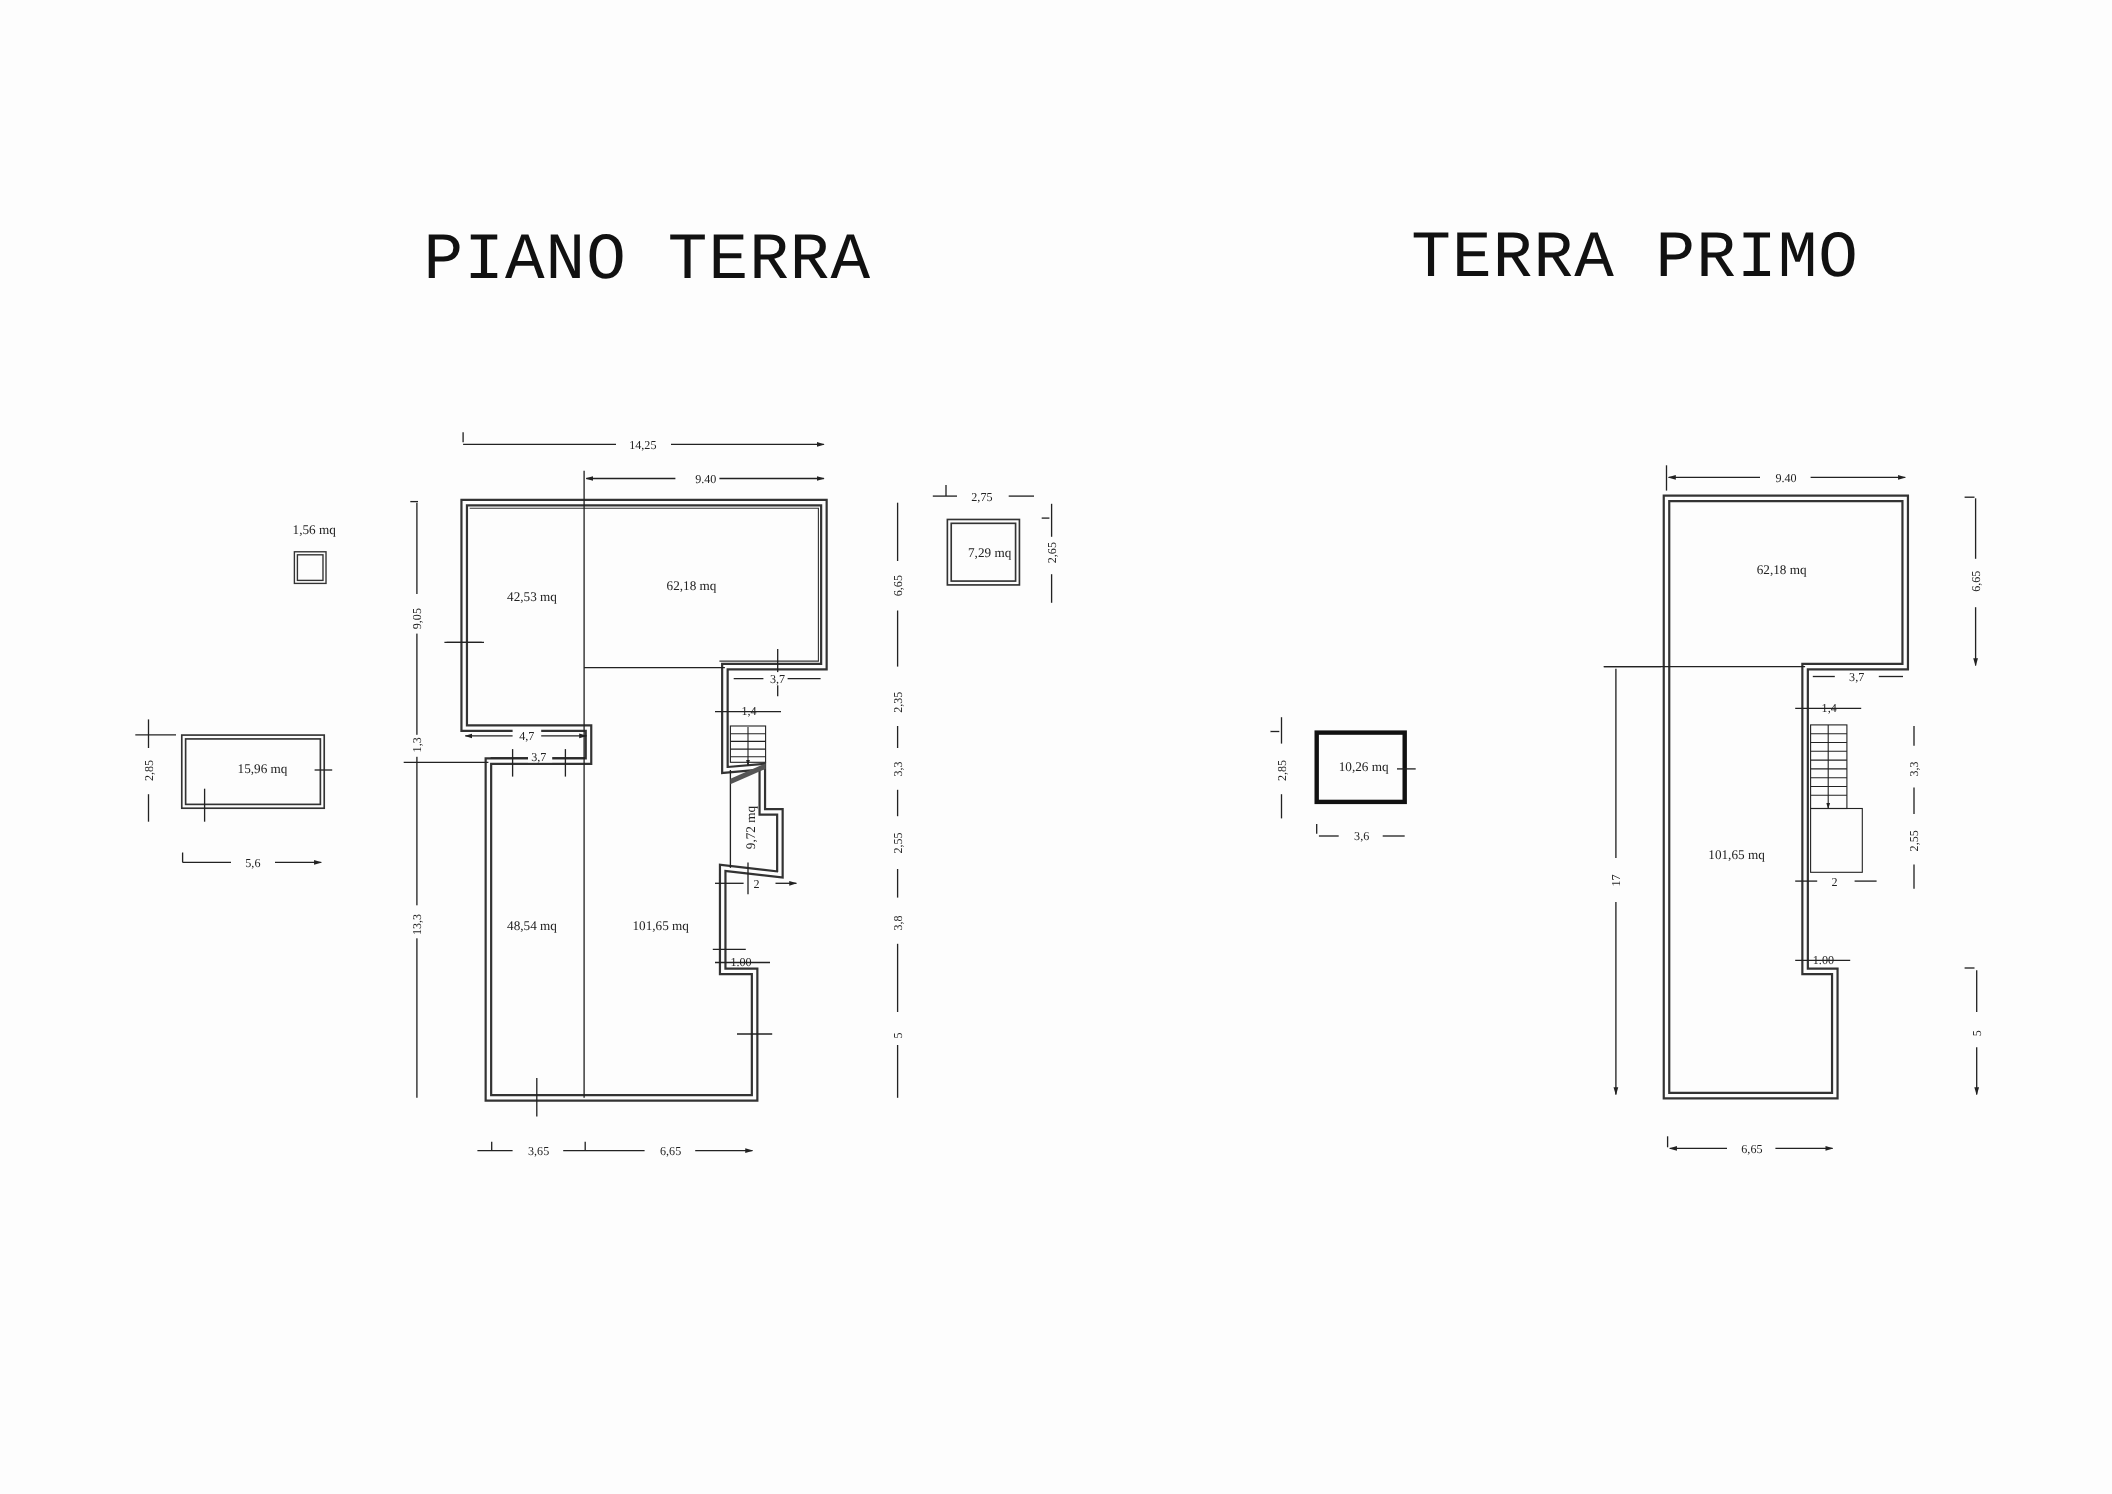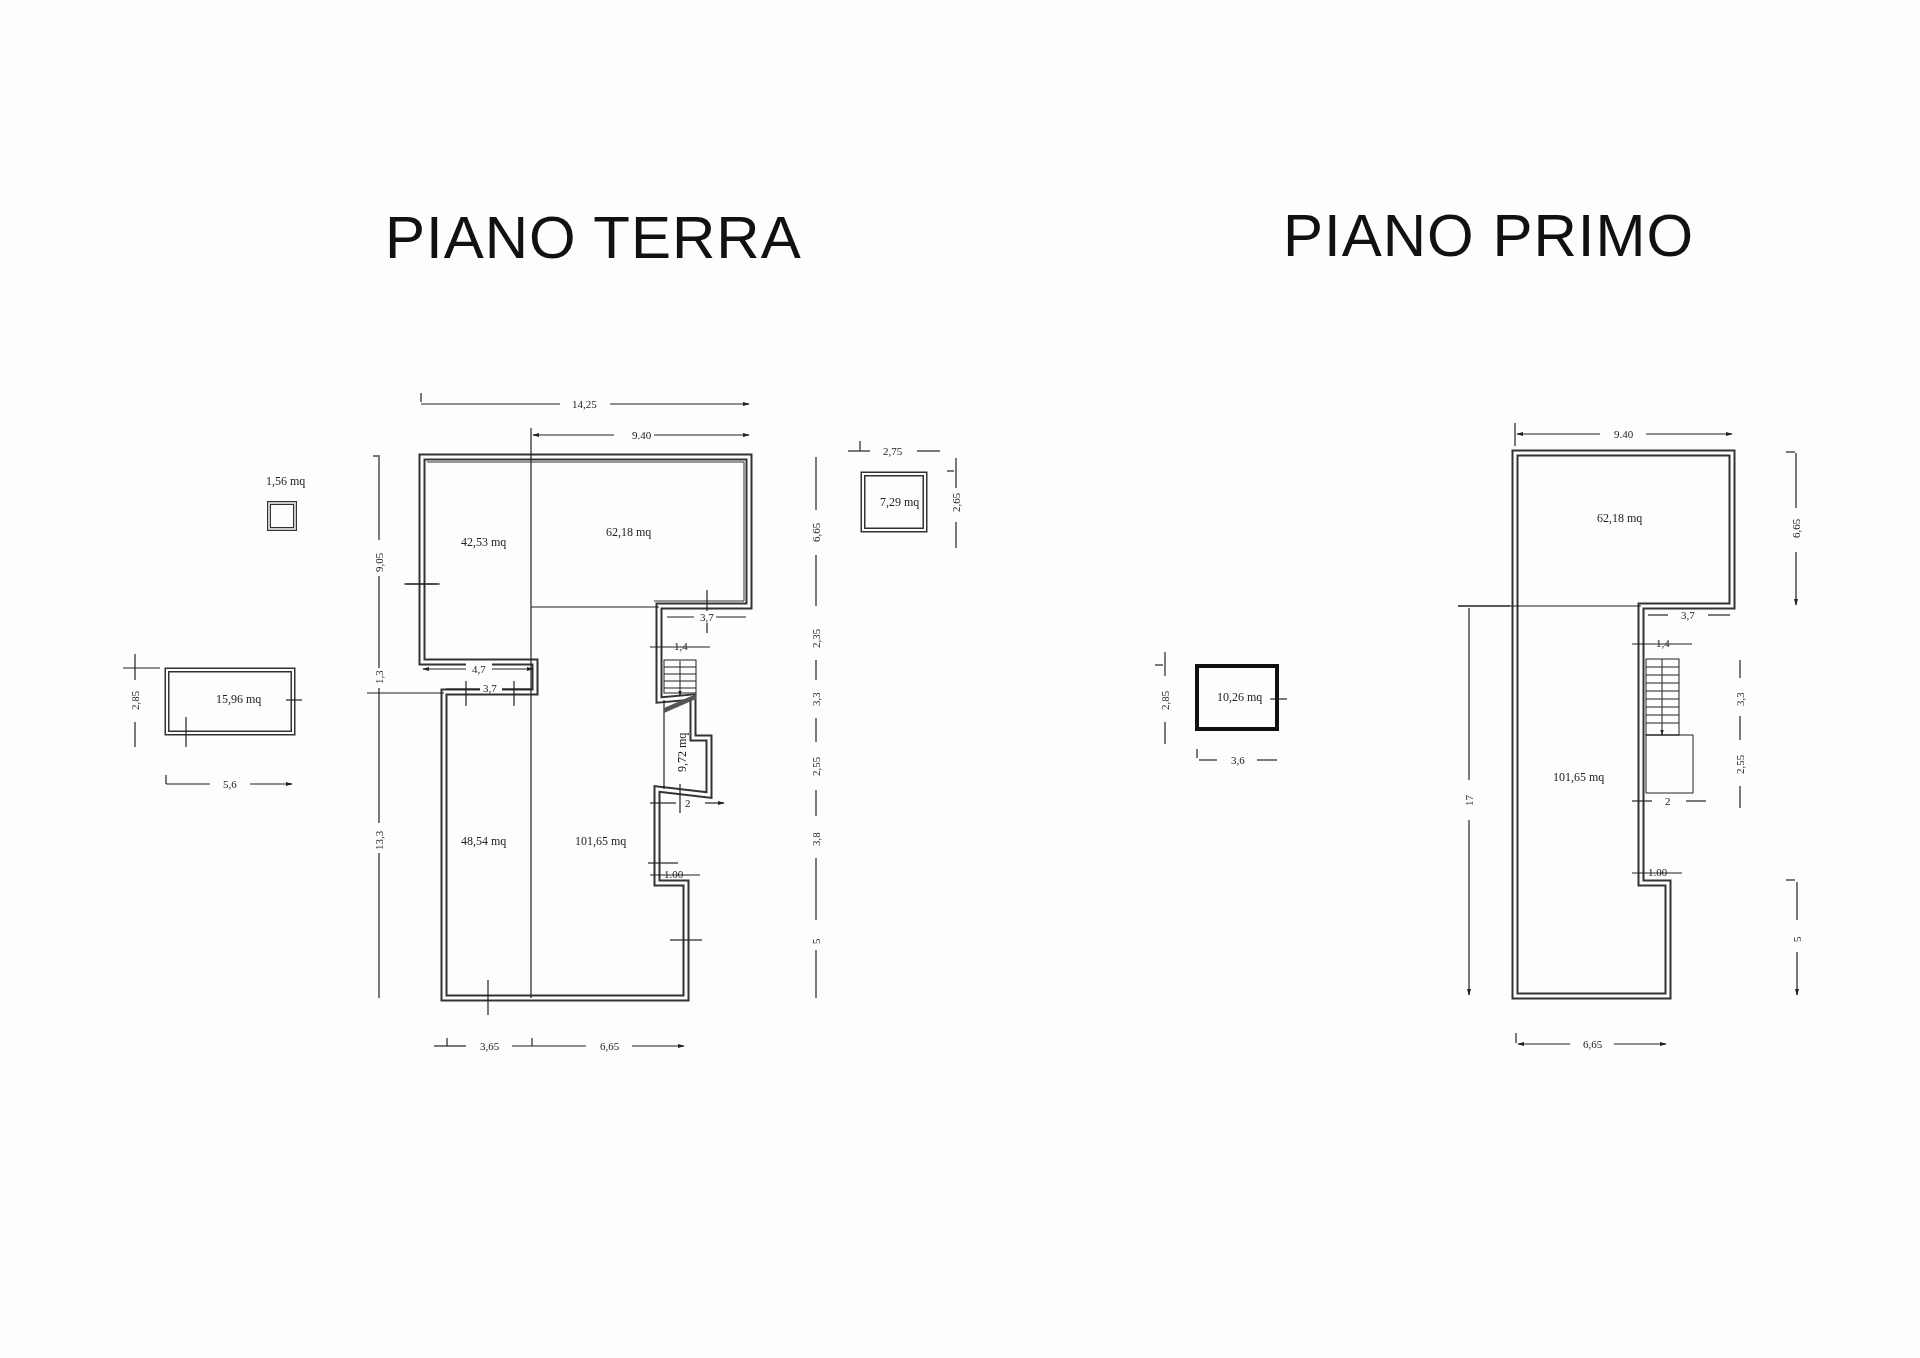--- a/index.html
+++ b/index.html
@@ -1,36 +1,36 @@
 <!DOCTYPE html>
 <html><head>
 <meta charset="utf-8">
 <style>
   html, body { margin: 0; padding: 0; background: #fdfdfd; }
   body { width: 1920px; height: 1358px; position: relative; overflow: hidden;
          font-family: "Liberation Serif", "DejaVu Serif", serif; color: #111; }
-  .title { position: absolute; font-family: Liberation Sans, sans-serif;
+  .title { position: absolute; font-family: Liberation Mono, monospace;
            font-size: 60px; line-height: 1; letter-spacing: 1px; color: #111; }
   #t-terra { left: 385px; top: 208px; }
   #t-primo { left: 1283px; top: 206px; }
   svg#plan { position: absolute; left: 0; top: 0; }
   .lbl { font-family: "Liberation Serif", "DejaVu Serif", serif; font-size: 11px; fill: #222; }
   .area { font-family: "Liberation Serif", "DejaVu Serif", serif; font-size: 12px; fill: #222; }
   .dim { stroke: #222; stroke-width: 1.2; fill: none; }
   .wall-o { stroke: #333; stroke-width: 7; fill: none; stroke-linejoin: miter; }
   .wall-m { stroke: #fdfdfd; stroke-width: 3; fill: none; stroke-linejoin: miter; }
   .wall-i { stroke: #333; stroke-width: 1; fill: none; stroke-linejoin: miter; }
   .thin { stroke: #222; stroke-width: 1.2; fill: none; }
   .thick { stroke: #111; stroke-width: 4; fill: none; }
 </style>
 </head>
 <body>
 
 <div class="title" id="t-terra">PIANO TERRA</div>
-<div class="title" id="t-primo">PIANO PRIMO</div>
+<div class="title" id="t-primo">TERRA PRIMO</div>
 
 <svg id="plan" width="1920" height="1358" viewBox="0 0 1920 1358" xmlns="http://www.w3.org/2000/svg">
   <defs>
     <marker id="arr" viewBox="0 0 10 10" refX="9" refY="5" markerWidth="6" markerHeight="6" orient="auto-start-reverse">
       <path d="M0,2 L10,5 L0,8 z" fill="#222"></path>
     </marker>
   </defs>
 
   <g>
 

